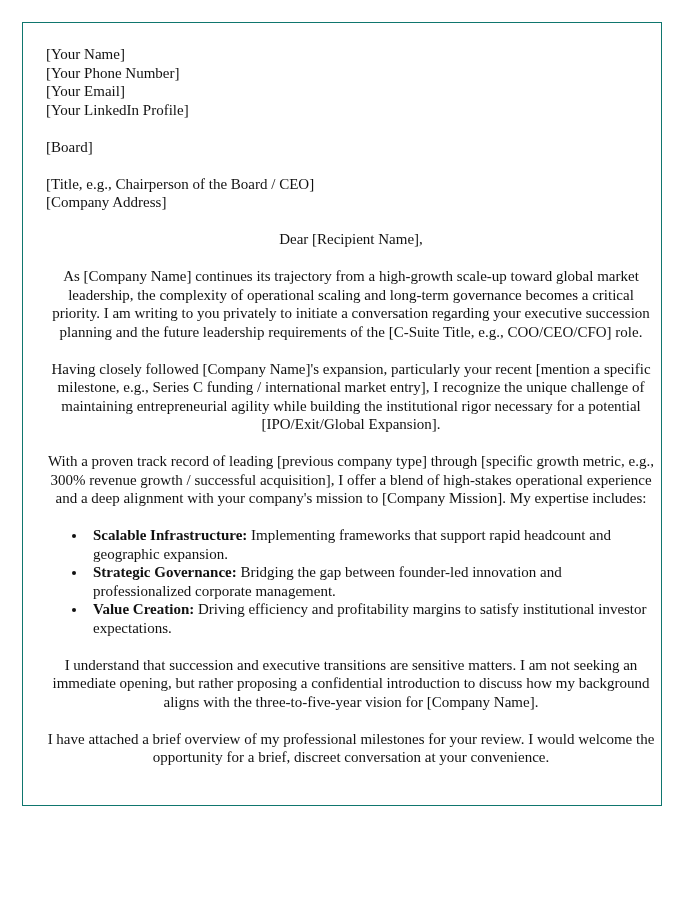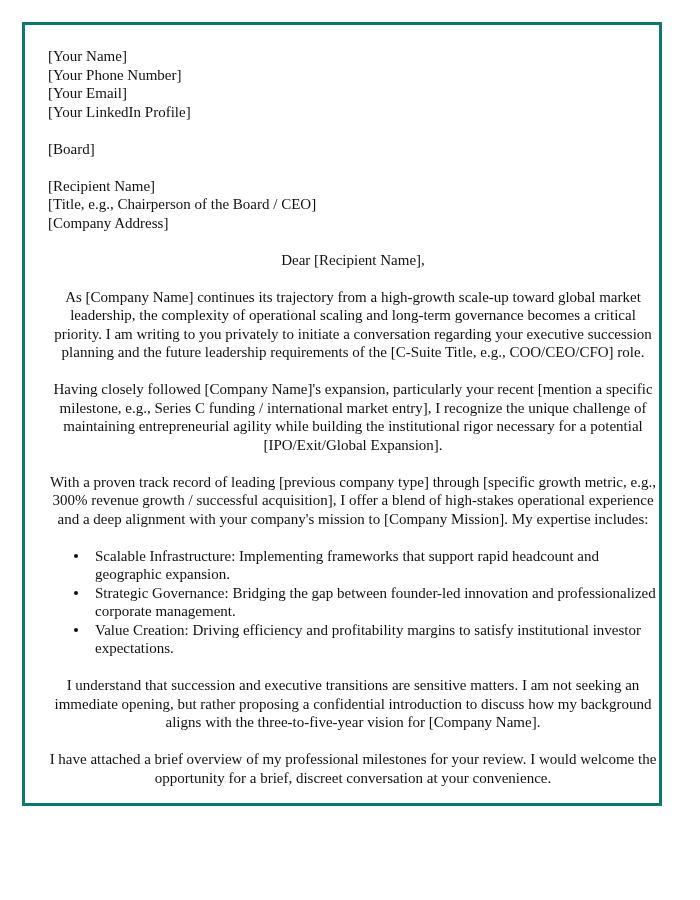--- a/index.html
+++ b/index.html
@@ -13,21 +13,21 @@
     overflow: hidden;
     font-family: "Liberation Serif", "DejaVu Serif", serif;
   }
 
   .page-frame {
     position: absolute;
     left: 22px;
     top: 22px;
     width: 640px;
     height: 784px;
-    border: 3px solid #0f766e;
+    border: 1px solid #0f766e;
     background: #ffffff;
     box-sizing: border-box;
     overflow: hidden;
   }
 
   .letter-body {
     position: absolute;
     left: 23px;
     top: 22px;
     width: 610px;
@@ -68,21 +68,21 @@
     content: "";
     position: absolute;
     left: 2px;
     top: 7.5px;
     width: 4px;
     height: 4px;
     border-radius: 50%;
     background: #111111;
   }
   .bullet-lead {
-    font-weight: normal;
+    font-weight: bold;
   }
 </style>
 </head>
 <body>
 
 <div class="page-frame">
   <div class="letter-body">
 
     <div class="addr-block">
       <span class="addr-line">[Your Name]</span>
@@ -93,21 +93,20 @@
 
     <span class="spacer-line"></span>
 
     <div class="addr-block">
       <span class="addr-line">[Board]</span>
     </div>
 
     <span class="spacer-line"></span>
 
     <div class="addr-block">
-      <span class="addr-line">[Recipient Name]</span>
       <span class="addr-line">[Title, e.g., Chairperson of the Board / CEO]</span>
       <span class="addr-line">[Company Address]</span>
     </div>
 
     <span class="spacer-line"></span>
 
     <p class="para">Dear [Recipient Name],</p>
 
     <span class="spacer-line"></span>
 

